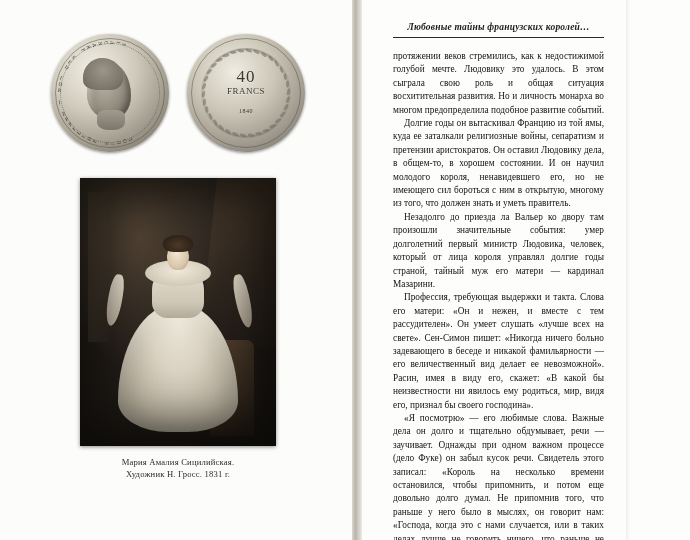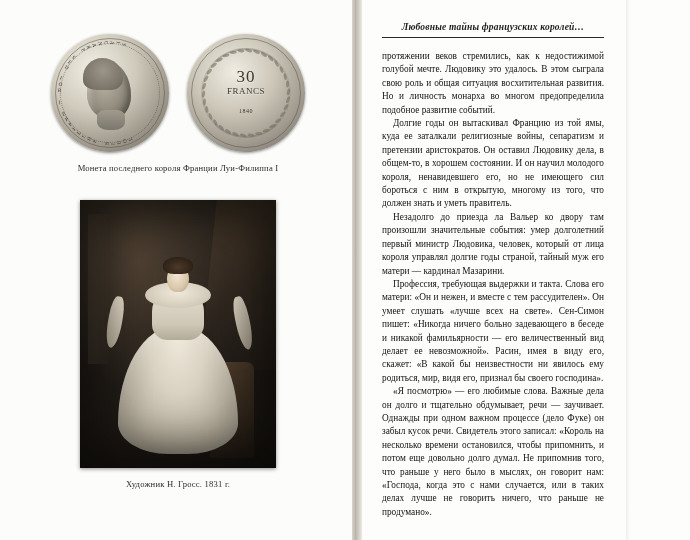--- a/index.html
+++ b/index.html
@@ -304,21 +304,21 @@
   }
   
   .right-page {
     position: absolute;
     left: 362px;
     top: 0;
     width: 268px;
     height: 540px;
     background: #fdfdfb;
     box-sizing: border-box;
-    padding: 22px 26px 18px 20px;
+    padding: 22px 26px 18px 31px;
   }
   .running-head {
     text-align: center;
     font-family: "Liberation Serif", serif;
     font-style: italic;
     font-weight: bold;
     font-size: 9.5px;
     color: #1d1d1d;
     letter-spacing: 0.2px;
   }
@@ -465,46 +465,46 @@
             <i style="transform: rotate(275.294deg) translate(0px, -45px) rotate(20deg);"></i>
             <i style="transform: rotate(285.882deg) translate(0px, -45px) rotate(20deg);"></i>
             <i style="transform: rotate(296.471deg) translate(0px, -45px) rotate(20deg);"></i>
             <i style="transform: rotate(307.059deg) translate(0px, -45px) rotate(20deg);"></i>
             <i style="transform: rotate(317.647deg) translate(0px, -45px) rotate(20deg);"></i>
             <i style="transform: rotate(328.235deg) translate(0px, -45px) rotate(20deg);"></i>
             <i style="transform: rotate(338.824deg) translate(0px, -45px) rotate(20deg);"></i>
             <i style="transform: rotate(349.412deg) translate(0px, -45px) rotate(20deg);"></i>
           </div>
         <div class="coin-value">
-          <span class="v-num">30</span>
+          <span class="v-num">40</span>
           <span class="v-cur">FRANCS</span>
           <span class="v-year">1840</span>
         </div>
       </div>
 
     </div>
 
-    <div class="caption">Монета последнего короля Франции Луи-Филиппа I</div>
 
     <div class="portrait-frame">
       <div class="portrait-bg"></div>
       <div class="portrait-column"></div>
       <div class="portrait-drape"></div>
       <div class="fig-chair"></div>
       <div class="fig-dress"></div>
       <div class="fig-torso"></div>
       <div class="fig-arm-l"></div>
       <div class="fig-arm-r"></div>
       <div class="fig-shoulders"></div>
       <div class="fig-head"></div>
       <div class="fig-hair"></div>
       <div class="portrait-vignette"></div>
     </div>
 
     <div class="caption">
+      <div>Мария Амалия Сицилийская.</div>
       <div>Художник Н. Гросс. 1831 г.</div>
     </div>
 
   </div>
 
   <div class="spine"></div>
 
   <div class="right-page">
     <div class="running-head">Любовные тайны французских королей…</div>
     <div class="head-rule"></div>

